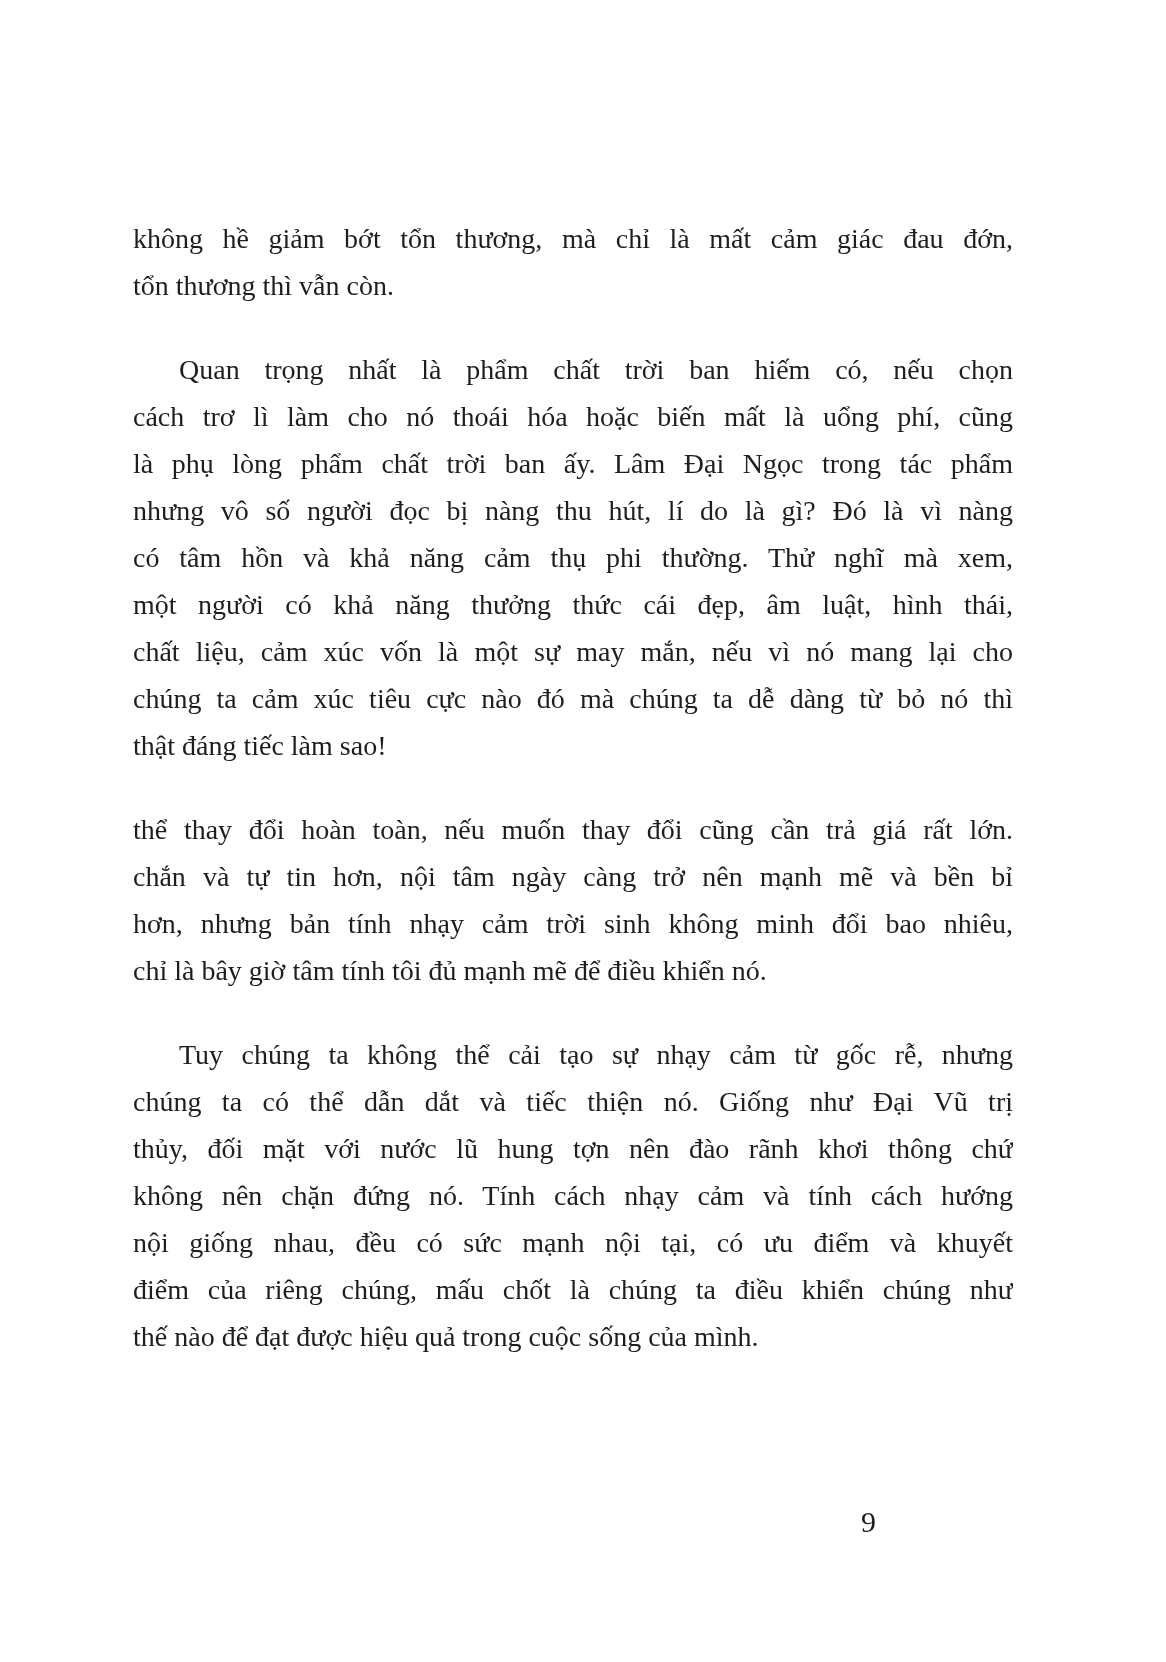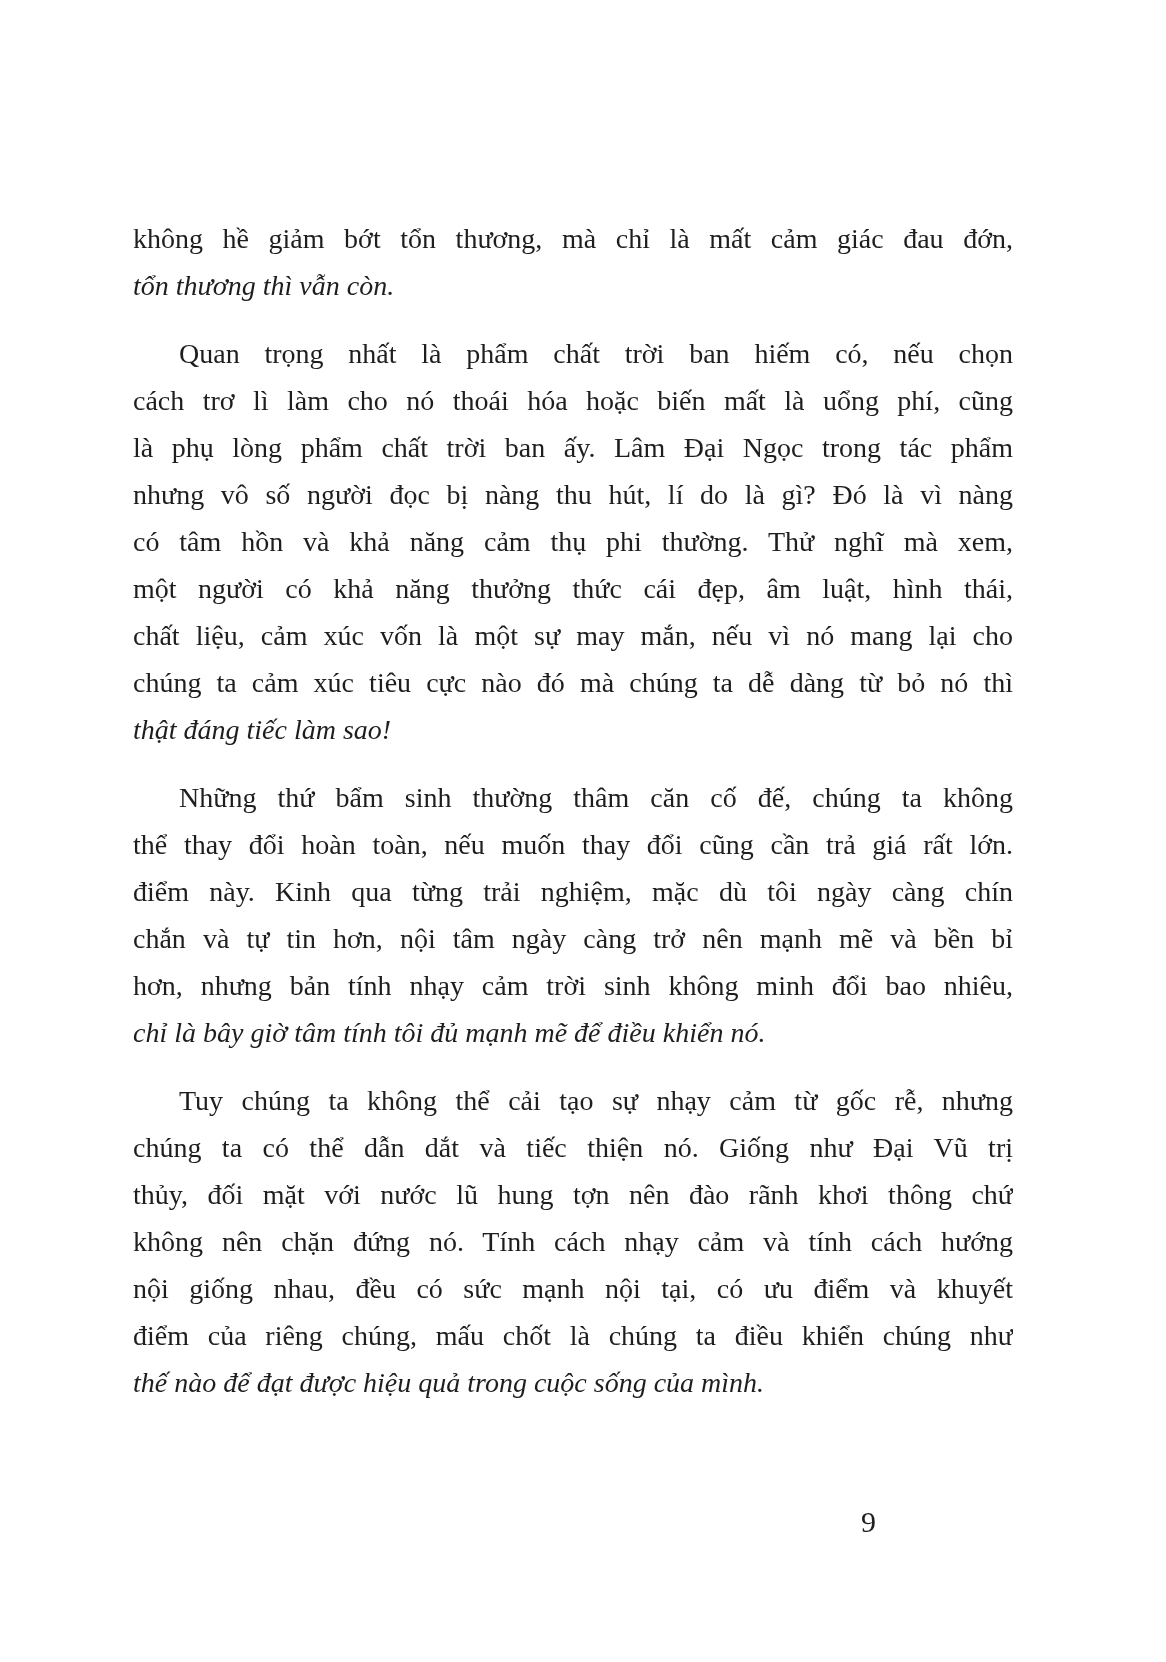--- a/index.html
+++ b/index.html
@@ -18,30 +18,29 @@
   }
   .text-block {
     position: absolute;
     left: 133px;
     top: 215px;
     width: 880px;
     font-size: 28px;
     line-height: 47px;
   }
   .paragraph { margin: 0; }
-  .paragraph + .paragraph { margin-top: 21px; }
+  .paragraph + .paragraph { margin-top: 37px; }
   .line {
     text-align: justify;
     text-align-last: justify;
     height: 47px;
     overflow: hidden;
   }
   .line.last {
     text-align-last: left;
-    font-style: italic;
   }
   .line.first-indent {
     text-indent: 46px;
   }
   .page-number {
     position: absolute;
     top: 1502px;
     right: 150px;
     font-size: 30px;
     line-height: 40px;
@@ -62,23 +61,21 @@
         <div class="line">cách trơ lì làm cho nó thoái hóa hoặc biến mất là uổng phí, cũng</div>
         <div class="line">là phụ lòng phẩm chất trời ban ấy. Lâm Đại Ngọc trong tác phẩm</div>
         <div class="line">nhưng vô số người đọc bị nàng thu hút, lí do là gì? Đó là vì nàng</div>
         <div class="line">có tâm hồn và khả năng cảm thụ phi thường. Thử nghĩ mà xem,</div>
         <div class="line">một người có khả năng thưởng thức cái đẹp, âm luật, hình thái,</div>
         <div class="line">chất liệu, cảm xúc vốn là một sự may mắn, nếu vì nó mang lại cho</div>
         <div class="line">chúng ta cảm xúc tiêu cực nào đó mà chúng ta dễ dàng từ bỏ nó thì</div>
         <div class="line last">thật đáng tiếc làm sao!</div>
       </div>
       <div class="paragraph">
-        <div class="line first-indent">Những thứ bẩm sinh thường thâm căn cố đế, chúng ta không</div>
         <div class="line">thể thay đổi hoàn toàn, nếu muốn thay đổi cũng cần trả giá rất lớn.</div>
-        <div class="line">điểm này. Kinh qua từng trải nghiệm, mặc dù tôi ngày càng chín</div>
         <div class="line">chắn và tự tin hơn, nội tâm ngày càng trở nên mạnh mẽ và bền bỉ</div>
         <div class="line">hơn, nhưng bản tính nhạy cảm trời sinh không minh đổi bao nhiêu,</div>
         <div class="line last">chỉ là bây giờ tâm tính tôi đủ mạnh mẽ để điều khiển nó.</div>
       </div>
       <div class="paragraph">
         <div class="line first-indent">Tuy chúng ta không thể cải tạo sự nhạy cảm từ gốc rễ, nhưng</div>
         <div class="line">chúng ta có thể dẫn dắt và tiếc thiện nó. Giống như Đại Vũ trị</div>
         <div class="line">thủy, đối mặt với nước lũ hung tợn nên đào rãnh khơi thông chứ</div>
         <div class="line">không nên chặn đứng nó. Tính cách nhạy cảm và tính cách hướng</div>
         <div class="line">nội giống nhau, đều có sức mạnh nội tại, có ưu điểm và khuyết</div>

